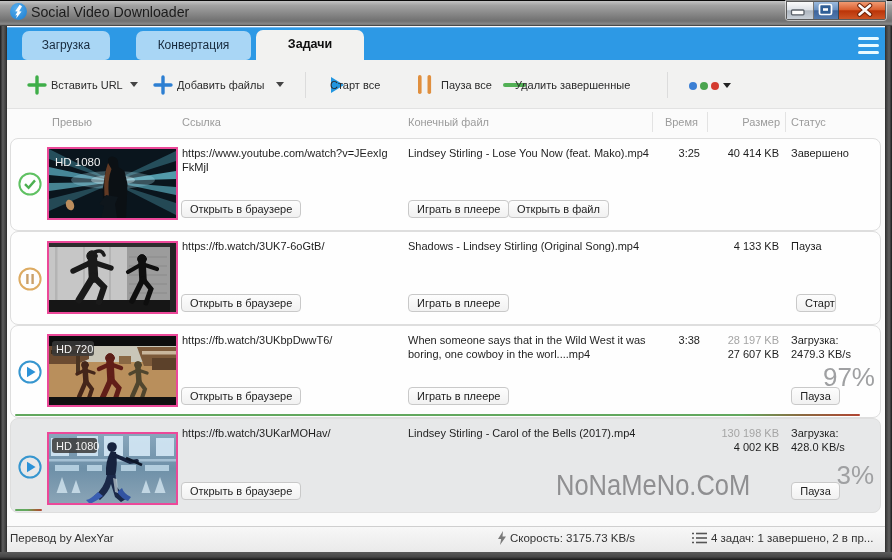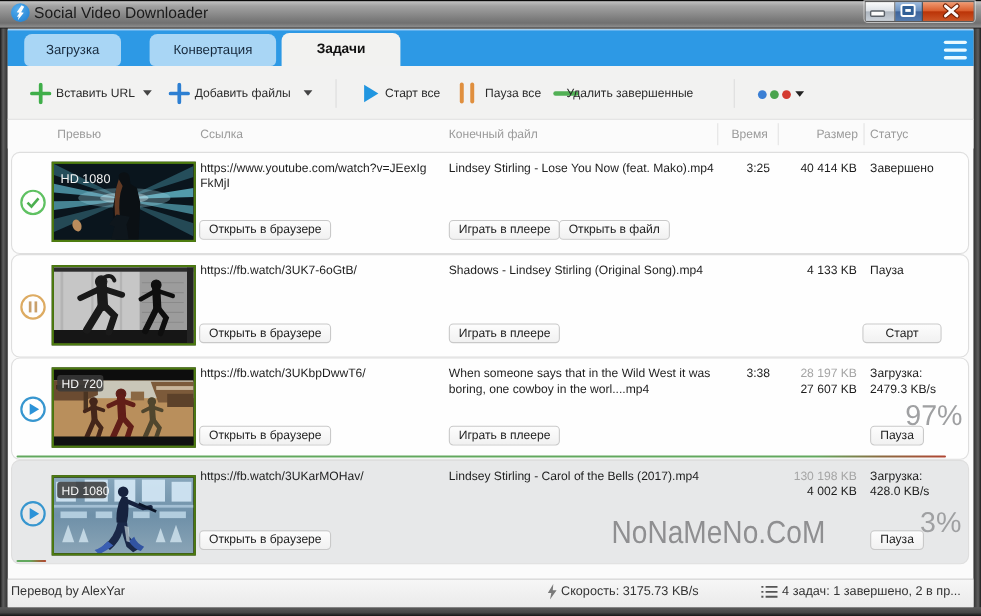--- a/index.html
+++ b/index.html
@@ -40,21 +40,21 @@
   .caret{position:absolute;width:0;height:0;border-left:4px solid transparent;border-right:4px solid transparent;border-top:5px solid #444;}
   .vsep{position:absolute;top:72px;height:26px;width:1px;background:#dcdcdc;}
   
   #thead{left:7px;top:109px;width:878px;height:26px;background:#fbfbfb;}
   .hlab{position:absolute;top:116px;font-size:11px;color:#9b9b9b;}
   .hsep{position:absolute;top:112px;height:20px;width:1px;background:#e3e3e3;}
   
   .card{position:absolute;left:10px;width:871px;background:#fefefe;border:1px solid #dedede;border-radius:8px;box-sizing:border-box;}
   #card4{background:#e7e8e9;}
   .cicon{position:absolute;left:7px;width:24px;height:24px;}
-  .thumb{position:absolute;left:36px;width:131px;height:73px;border:2px solid #4d7c0f;box-sizing:border-box;overflow:hidden;background:#222;}
+  .thumb{position:absolute;left:36px;width:131px;height:73px;border:2px solid #ec4899;box-sizing:border-box;overflow:hidden;background:#222;}
   .url{position:absolute;left:171px;top:8px;width:214px;font-size:11px;color:#1e1e1e;line-height:13.5px;}
   .fname{position:absolute;left:397px;top:8px;width:245px;font-size:11px;color:#1e1e1e;line-height:13.5px;}
   .tval{position:absolute;top:8px;right:180px;font-size:11px;color:#1e1e1e;}
   .sizev{position:absolute;top:8px;right:101px;font-size:11px;color:#1e1e1e;text-align:right;line-height:13.5px;}
   .stat{position:absolute;top:8px;left:780px;font-size:11px;color:#1e1e1e;line-height:13.5px;}
   .gray{color:#a5a5a5;}
   .btn{position:absolute;bottom:12px;height:18px;line-height:16px;font-size:11px;color:#222;
        background:linear-gradient(#fdfdfd,#f1f1f1);border:1px solid #c9c9c9;border-radius:4px;
        text-align:center;box-sizing:border-box;padding:0 8px;}
   .bigpct{position:absolute;font-size:26px;color:#9fa0a2;}
@@ -113,21 +113,21 @@
 <div class="caret" style="left:130px;top:82px;"></div>
 <svg class="abs" style="left:153px;top:75px;" width="20" height="20" viewBox="0 0 20 20">
   <path d="M10 2 V18 M2 10 H18" stroke="#2d7fd2" stroke-width="3.4" stroke-linecap="round"></path>
   </svg>
 <div class="tlab" style="left:177px;">Добавить файлы</div>
 <div class="caret" style="left:276px;top:82px;"></div>
 <div class="vsep" style="left:305px;"></div>
 <svg class="abs" style="left:329px;top:76px;" width="16" height="18" viewBox="0 0 16 18">
   <path d="M2 1 L15 9 L2 17 Z" fill="#2196e0"></path>
   </svg>
-<div class="tlab" style="left:350px;">Старт все</div>
+<div class="tlab" style="left:330px;">Старт все</div>
 <svg class="abs" style="left:417px;top:74px;" width="17" height="21" viewBox="0 0 17 21">
   <rect x="1" y="1" width="3.6" height="19" rx="1.8" fill="#e08f3e"></rect>
   <rect x="10.5" y="1" width="3.6" height="19" rx="1.8" fill="#e08f3e"></rect>
   </svg>
 <div class="tlab" style="left:441px;">Пауза все</div>
 <div class="abs" style="left:503px;top:83px;width:23px;height:3.5px;background:#52b055;border-radius:2px;"></div>
 <div class="tlab" style="left:515px;">Удалить завершенные</div>
 <div class="vsep" style="left:667px;"></div>
 <div class="abs" style="left:689px;top:82px;width:8px;height:8px;border-radius:50%;background:#3b7fd4;"></div>
 <div class="abs" style="left:700px;top:82px;width:8px;height:8px;border-radius:50%;background:#4aa44e;"></div>
@@ -224,21 +224,21 @@
         <path d="M94 36 L102 46 L97 60" stroke-width="5"></path>
       </g>
     </svg>
   </div>
   <div class="url">https://fb.watch/3UK7-6oGtB/</div>
   <div class="fname">Shadows - Lindsey Stirling (Original Song).mp4</div>
   <div class="sizev">4 133 KB</div>
   <div class="stat">Пауза</div>
   <div class="btn" style="left:170px;">Открыть в браузере</div>
   <div class="btn" style="left:397px;">Играть в плеере</div>
-  <div class="btn" style="right:24px;width:72px;">Старт</div>
+  <div class="btn" style="right:44px;width:40px;">Старт</div>
 </div>
 
 <div class="card" id="card3" style="top:325px;height:93px;">
   <svg class="cicon" style="top:34px;" viewBox="0 0 24 24">
     <circle cx="12" cy="12" r="10.6" fill="none" stroke="#3796cf" stroke-width="2"></circle>
     <path d="M9 6.8 L9 17.2 L17.6 12 Z" fill="#2b92d8"></path>
   </svg>
   <div class="thumb" style="top:8px;">
     <svg width="127" height="69" viewBox="0 0 127 69">
       <rect width="127" height="69" fill="#0d0d0d"></rect>

